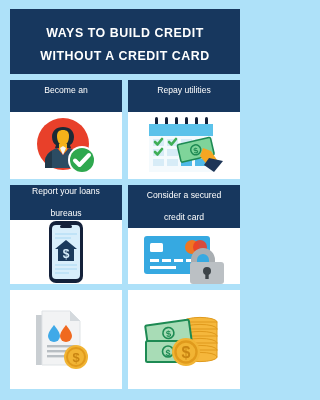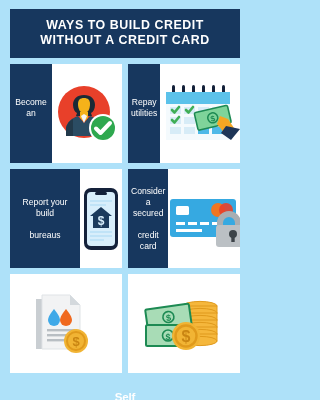--- a/index.html
+++ b/index.html
@@ -29,33 +29,34 @@
     padding: 9px 6px 10px 6px;
     box-sizing: border-box;
   }
   .title-line {
     font-size: 12.4px;
     font-weight: bold;
     letter-spacing: 0.55px;
     line-height: 15px;
     text-transform: uppercase;
     white-space: nowrap;
+    margin-top: 8px;
   }
   
   .grid {
     margin-top: 6px;
     display: grid;
     grid-template-columns: 1fr 1fr;
     grid-auto-rows: 99px;
     column-gap: 6px;
     row-gap: 6px;
   }
   .card {
     display: flex;
-    flex-direction: row;
+    flex-direction: column;
     background: #ffffff;
     overflow: hidden;
   }
   .card-head {
     background: #17375e;
     color: #ffffff;
     text-align: center;
     font-size: 8.6px;
     line-height: 11px;
     padding: 5px 3px 5px 3px;
@@ -170,21 +171,21 @@
           </g>
           <path d="M60 33l8 3 6 9-9 6-8-10z" fill="#f5a623"></path>
           <path d="M66 43l14 3-9 11-10-7z" fill="#1d3557"></path>
         </svg>
       </div>
     </div>
 
     <div class="card">
       <div class="card-head">
         <span>
-          <span>Report your build</span><br>
+          <span>Report your loans</span><br>
           <span>bureaus</span>
         </span>
       </div>
       <div class="card-body">
         <svg width="42" height="64" viewBox="0 0 42 64">
           <rect x="4" y="1" width="34" height="62" rx="7" fill="#14213a"></rect>
           <rect x="7" y="5" width="28" height="54" rx="4" fill="#d8eefb"></rect>
           <rect x="15" y="5" width="12" height="3" rx="1.5" fill="#14213a"></rect>
           <g fill="#c0e3f7">
             <rect x="10" y="13" width="22" height="2"></rect>

